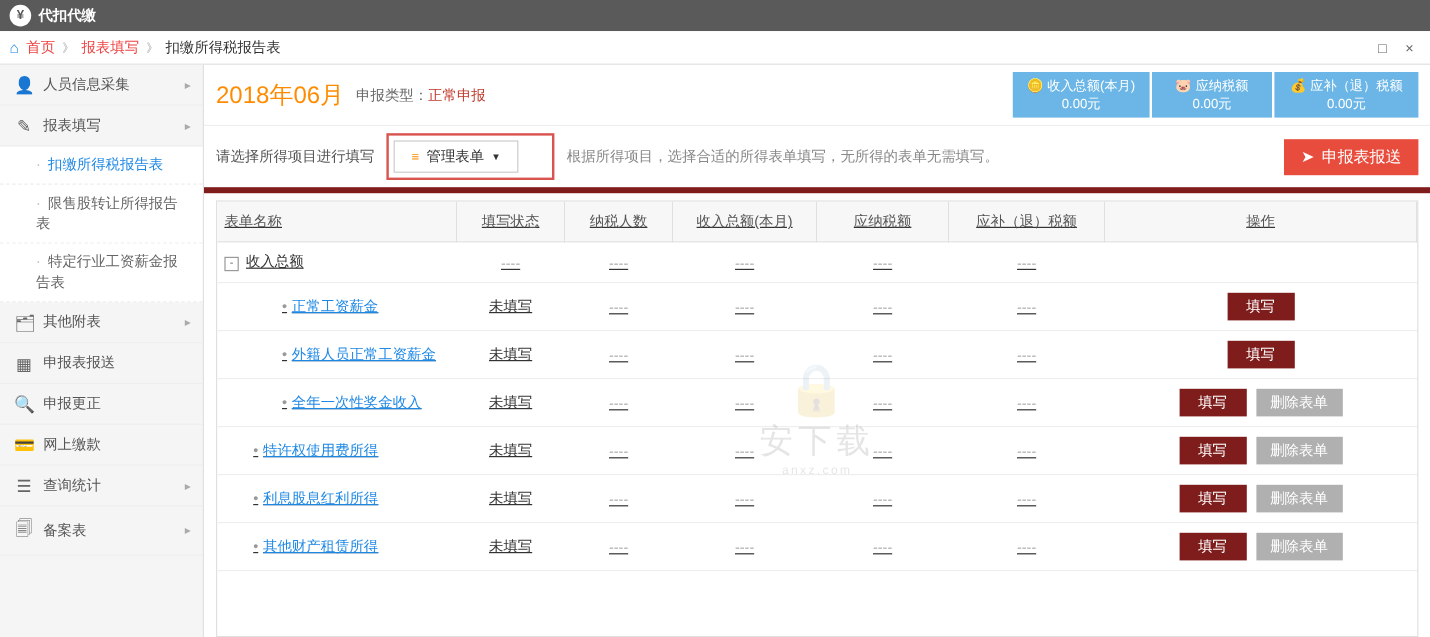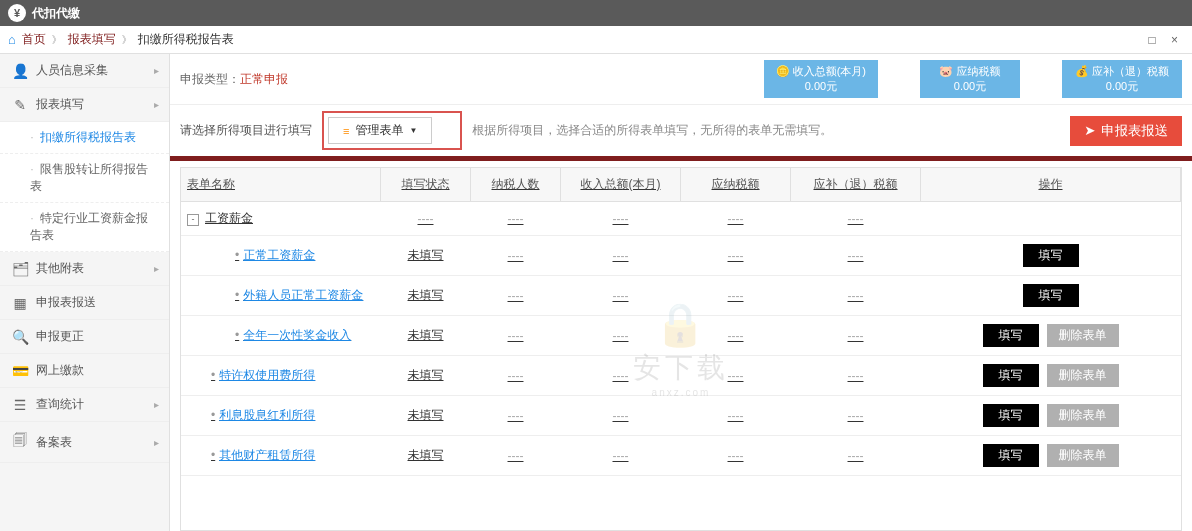--- a/index.html
+++ b/index.html
@@ -4,21 +4,21 @@
 <style>
 * { box-sizing: border-box; margin: 0; padding: 0; }
 body { font-family: "Microsoft YaHei", Arial, sans-serif; font-size: 12px; color: #333; background: #fff; width: 1192px; height: 531px; overflow: hidden; }
 
 .top-header { height: 26px; background: #5a5a5a; color: #fff; display: flex; align-items: center; padding: 0 8px; }
 .top-header .logo { display: flex; align-items: center; gap: 6px; font-weight: bold; }
 .yen-icon { width: 18px; height: 18px; background: #fff; color: #5a5a5a; border-radius: 50%; display: flex; align-items: center; justify-content: center; font-size: 11px; }
 
 .breadcrumb-bar { height: 28px; background: #fff; border-bottom: 1px solid #e0e0e0; display: flex; align-items: center; padding: 0 8px; gap: 6px; }
 .breadcrumb-bar .home-icon { color: #1e88e5; font-size: 13px; }
-.breadcrumb-bar a { color: #7f1d1d; text-decoration: none; }
+.breadcrumb-bar a { color: #ef4444; text-decoration: none; }
 .breadcrumb-sep { color: #999; font-size: 10px; }
 .breadcrumb-bar .win-ctrl { margin-left: auto; color: #666; font-size: 12px; letter-spacing: 6px; }
 
 .layout { display: flex; height: calc(531px - 26px - 28px); }
 
 .sidebar { width: 170px; background: #f5f5f5; border-right: 1px solid #e0e0e0; overflow-y: auto; }
 .side-item { display: flex; align-items: center; gap: 8px; padding: 8px 12px; color: #555; cursor: pointer; border-bottom: 1px solid #eee; position: relative; }
 .side-item.expandable::after { content: "▸"; position: absolute; right: 10px; color: #aaa; font-size: 10px; }
 .side-item .side-icon { width: 16px; text-align: center; color: #666; font-size: 14px; }
 .sub-items { background: #fff; }
@@ -27,21 +27,21 @@
 .sub-item::before { content: "·"; color: #bbb; margin-right: 6px; }
 
 .main { flex: 1; display: flex; flex-direction: column; position: relative; overflow: hidden; }
 
 .info-bar { display: flex; align-items: center; padding: 6px 10px; gap: 10px; }
 .period { font-size: 20px; color: #ff8c00; font-weight: normal; }
 .decl-type { font-size: 12px; color: #666; }
 .decl-type .red { color: #c0392b; }
 
 .stats { margin-left: auto; display: flex; gap: 2px; }
-.stat { background: #6bb6e6; color: #fff; padding: 4px 12px; min-width: 100px; text-align: center; font-size: 11px; margin-left: 40px; }
+.stat { background: #6bb6e6; color: #fff; padding: 4px 12px; min-width: 100px; text-align: center; font-size: 11px; }
 .stat.wide { min-width: 120px; }
 .stat .val { display: block; font-size: 11px; }
 
 .action-bar { display: flex; align-items: center; padding: 6px 10px; gap: 10px; border-top: 1px solid #eee; border-bottom: 5px solid #7f1d1d; }
 .action-bar .hint { color: #555; }
 .manage-btn-wrap { border: 2px solid #d9534f; padding: 4px 28px 4px 4px; }
 .manage-btn { border: 1px solid #ccc; background: #fff; padding: 4px 14px; cursor: pointer; display: inline-flex; align-items: center; gap: 6px; }
 .manage-btn .list-icon { color: #ff8c00; font-size: 11px; }
 .manage-btn .caret { font-size: 8px; }
 .hint2 { color: #888; }
@@ -52,21 +52,21 @@
 thead th { background: #f7f7f7; font-weight: normal; padding: 8px 6px; border-bottom: 1px solid #e0e0e0; border-right: 1px solid #e0e0e0; text-align: center; color: #555; position: sticky; top: 0; }
 thead th:first-child { text-align: left; }
 tbody td { padding: 8px 6px; border-bottom: 1px solid #eee; text-align: center; color: #333; }
 tbody td:first-child { text-align: left; }
 .tree-toggle { width: 12px; height: 12px; border: 1px solid #999; display: inline-flex; align-items: center; justify-content: center; font-size: 9px; line-height: 1; margin-right: 6px; cursor: pointer; color: #666; }
 .tree-indent1 { padding-left: 30px !important; }
 .tree-indent2 { padding-left: 54px !important; }
 .row-bullet { color: #999; margin-right: 4px; }
 .link-name { color: #1e88e5; text-decoration: underline; cursor: pointer; }
 .dash { color: #aaa; }
-.btn-fill { background: #000000; color: #fff; border: none; padding: 3px 16px; cursor: pointer; font-size: 12px; }
+.btn-fill { background: #7f1d1d; color: #fff; border: none; padding: 3px 16px; cursor: pointer; font-size: 12px; }
 .btn-del { background: #b0b0b0; color: #fff; border: none; padding: 3px 12px; cursor: pointer; font-size: 12px; margin-left: 8px; }
 .op-cell { white-space: nowrap; }
 
 .watermark { position: absolute; left: 50%; top: 50%; transform: translate(-50%, -50%); opacity: 0.15; pointer-events: none; text-align: center; color: #555; }
 .watermark .wm-icon { font-size: 42px; }
 .watermark .wm-text { font-size: 28px; letter-spacing: 4px; }
 .watermark .wm-sub { font-size: 10px; letter-spacing: 2px; }
 </style>
 </head>
 <body>
@@ -125,20 +125,21 @@
         <span>查询统计</span>
       </div>
       <div class="side-item expandable">
         <span class="side-icon">🗐</span>
         <span>备案表</span>
       </div>
     </div>
 
   <div class="main">
     <div class="info-bar">
+      <span class="period">2018年06月</span>
       <span class="decl-type">
         <span>申报类型：</span><span class="red">正常申报</span>
       </span>
       <div class="stats" id="stats">
           <div class="stat"><span>🪙</span> <span>收入总额(本月)</span><span class="val">0.00元</span></div>
           <div class="stat"><span>🐷</span> <span>应纳税额</span><span class="val">0.00元</span></div>
           <div class="stat wide"><span>💰</span> <span>应补（退）税额</span><span class="val">0.00元</span></div>
         </div>
     </div>
 
@@ -166,21 +167,21 @@
               <th style="width: 90px;">填写状态</th>
               <th style="width: 90px;">纳税人数</th>
               <th style="width: 120px;">收入总额(本月)</th>
               <th style="width: 110px;">应纳税额</th>
               <th style="width: 130px;">应补（退）税额</th>
               <th style="width: 260px;">操作</th>
             </tr>
         </thead>
         <tbody id="tbody">
             <tr>
-              <td><span class="tree-toggle">-</span><span>工资薪金</span></td>
+              <td><span class="tree-toggle">-</span><span>收入总额</span></td>
               <td class="dash">----</td>
               <td class="dash">----</td>
               <td class="dash">----</td>
               <td class="dash">----</td>
               <td class="dash">----</td>
               <td class="op-cell"></td>
             </tr>
             <tr>
               <td class="tree-indent2"><span class="row-bullet">•</span><span class="link-name">正常工资薪金</span></td>
               <td class="">未填写</td>

